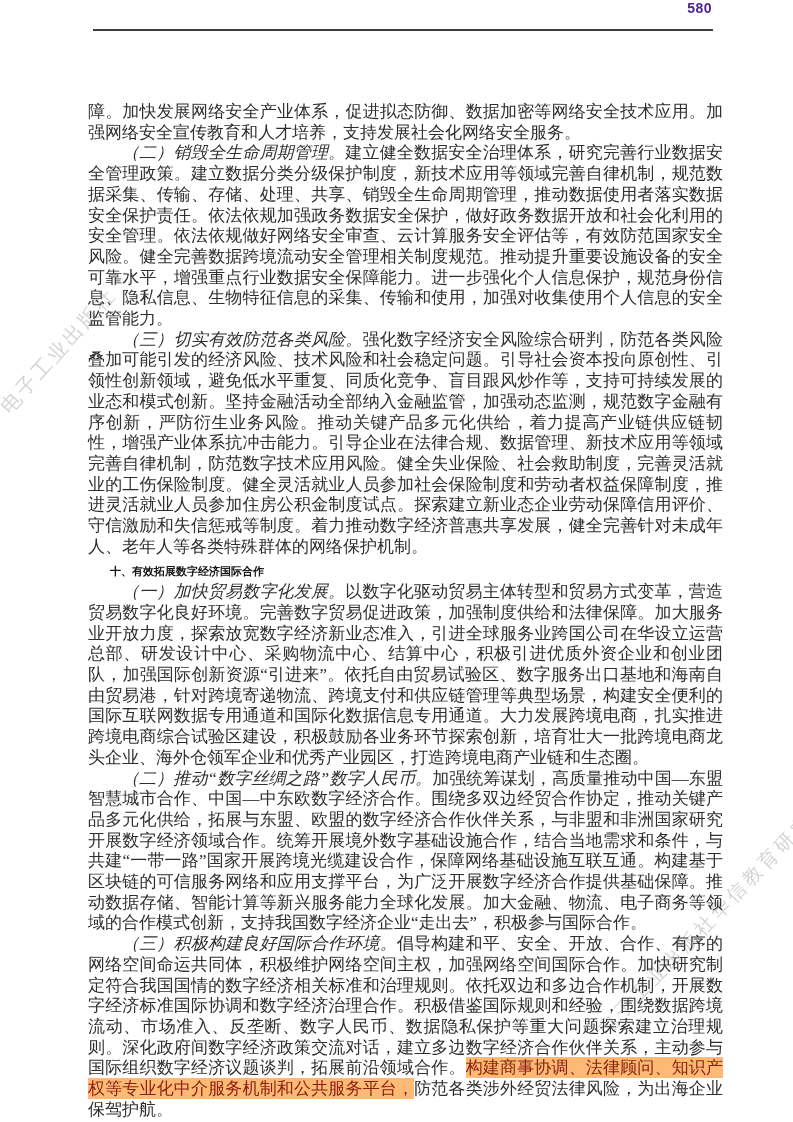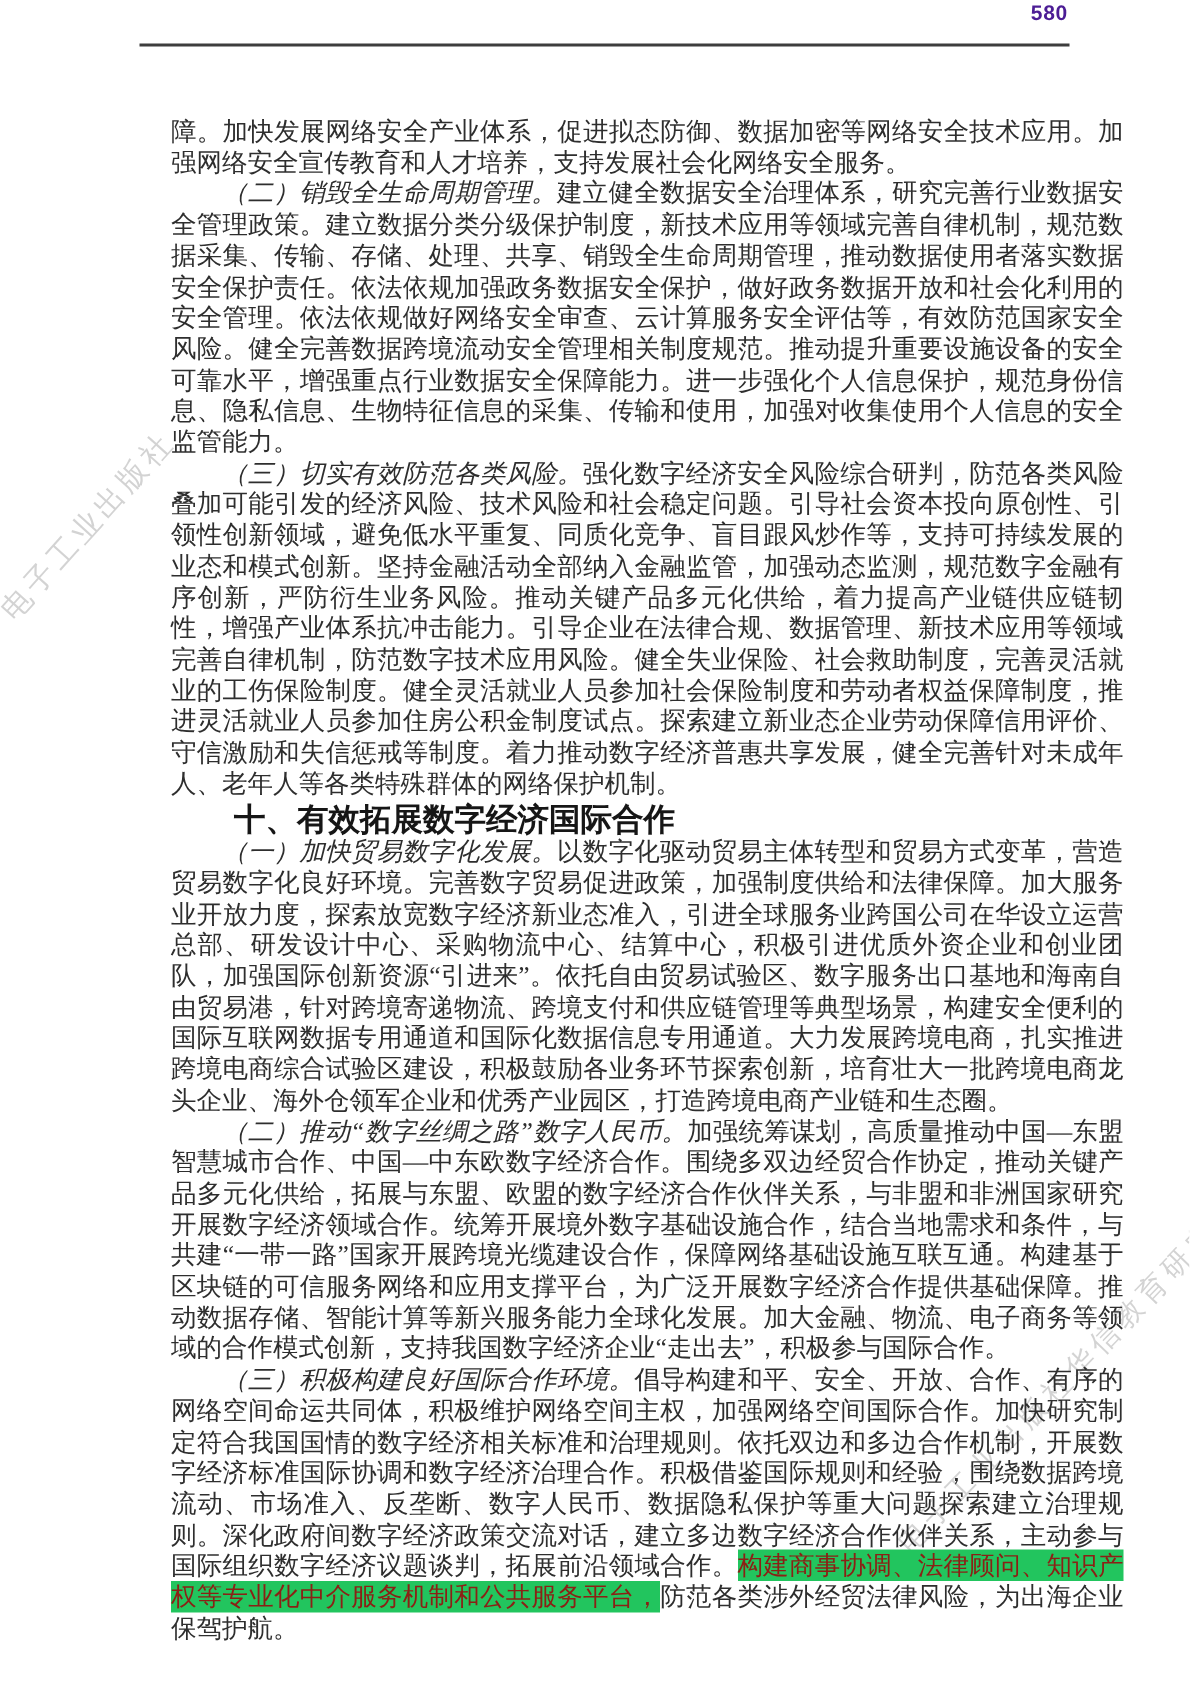--- a/index.html
+++ b/index.html
@@ -53,52 +53,51 @@
     left: 553px;
     top: 903px;
     font-size: 19px;
     letter-spacing: 4px;
     transform: rotate(-46deg);
     transform-origin: center;
   }
   .doc-body {
     position: absolute;
     left: 88px;
-    top: 78px;
+    top: 102px;
     width: 635px;
     z-index: 1;
     font-size: 17px;
     line-height: 20.7px;
     color: #2e2e2e;
     text-align: justify;
-    margin-left: 26px;
   }
   .doc-body p {
     margin: 0;
     padding: 0;
   }
   .para {
     text-indent: 2em;
   }
   .para.no-indent {
     text-indent: 0;
   }
   .heading {
     text-indent: 2em;
     font-family: "Liberation Sans", sans-serif;
     font-weight: 700;
-    font-size: 21px;
+    font-size: 11px;
     color: #161616;
     margin-top: 4px !important;
   }
   .seg-lead {
     font-style: italic;
   }
   mark.seg-highlight {
-    background: #22c55e;
+    background: #fdba74;
     color: #8b2015;
     padding: 1px 0;
   }
 </style>
 </head>
 <body>
 
 <div class="page">
   <div class="page-number">580</div>
   <div class="top-rule"></div>

